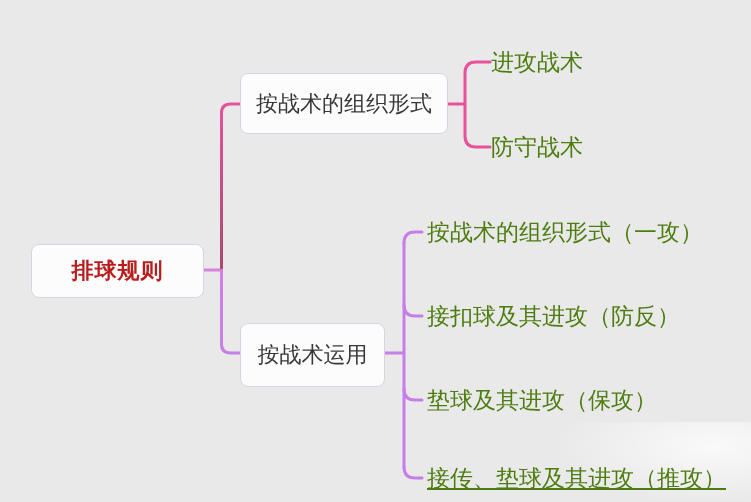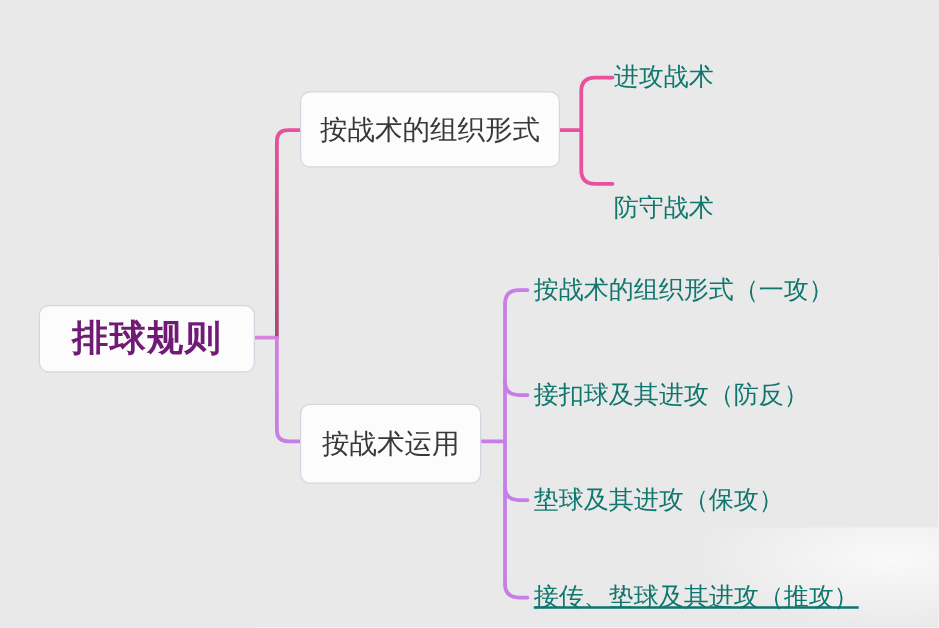--- a/index.html
+++ b/index.html
@@ -46,23 +46,23 @@
     align-items: center;
     justify-content: center;
     white-space: nowrap;
     cursor: default;
   }
   .node-root {
     left: 31px;
     top: 244px;
     width: 173px;
     height: 54px;
-    font-size: 29px;
+    font-size: 22px;
     font-weight: bold;
-    color: #701a75;
+    color: #b91c1c;
     letter-spacing: 1px;
     align-items: center;
   }
   .node-branch {
     font-size: 22px;
     font-weight: normal;
     color: #383838;
   }
   .node-branch-1 {
     left: 240px;
@@ -73,27 +73,27 @@
   .node-branch-2 {
     left: 240px;
     top: 323px;
     width: 145px;
     height: 64px;
   }
   .leaf {
     position: absolute;
     height: 28px;
     line-height: 28px;
-    font-size: 20px;
-    color: #0f766e;
+    font-size: 23px;
+    color: #4d7c0f;
     white-space: nowrap;
     cursor: default;
   }
   .leaf-1-1 { left: 491px; top: 48px; }
-  .leaf-1-2 { left: 491px; top: 133px; margin-top: 20px; }
+  .leaf-1-2 { left: 491px; top: 133px; }
   .leaf-2-1 { left: 427px; top: 218px; }
   .leaf-2-2 { left: 427px; top: 302px; }
   .leaf-2-3 { left: 427px; top: 386px; }
   .leaf-2-4 { left: 427px; top: 464px; text-decoration: underline; }
 </style>
 </head>
 <body>
 
 <div class="canvas">
 

